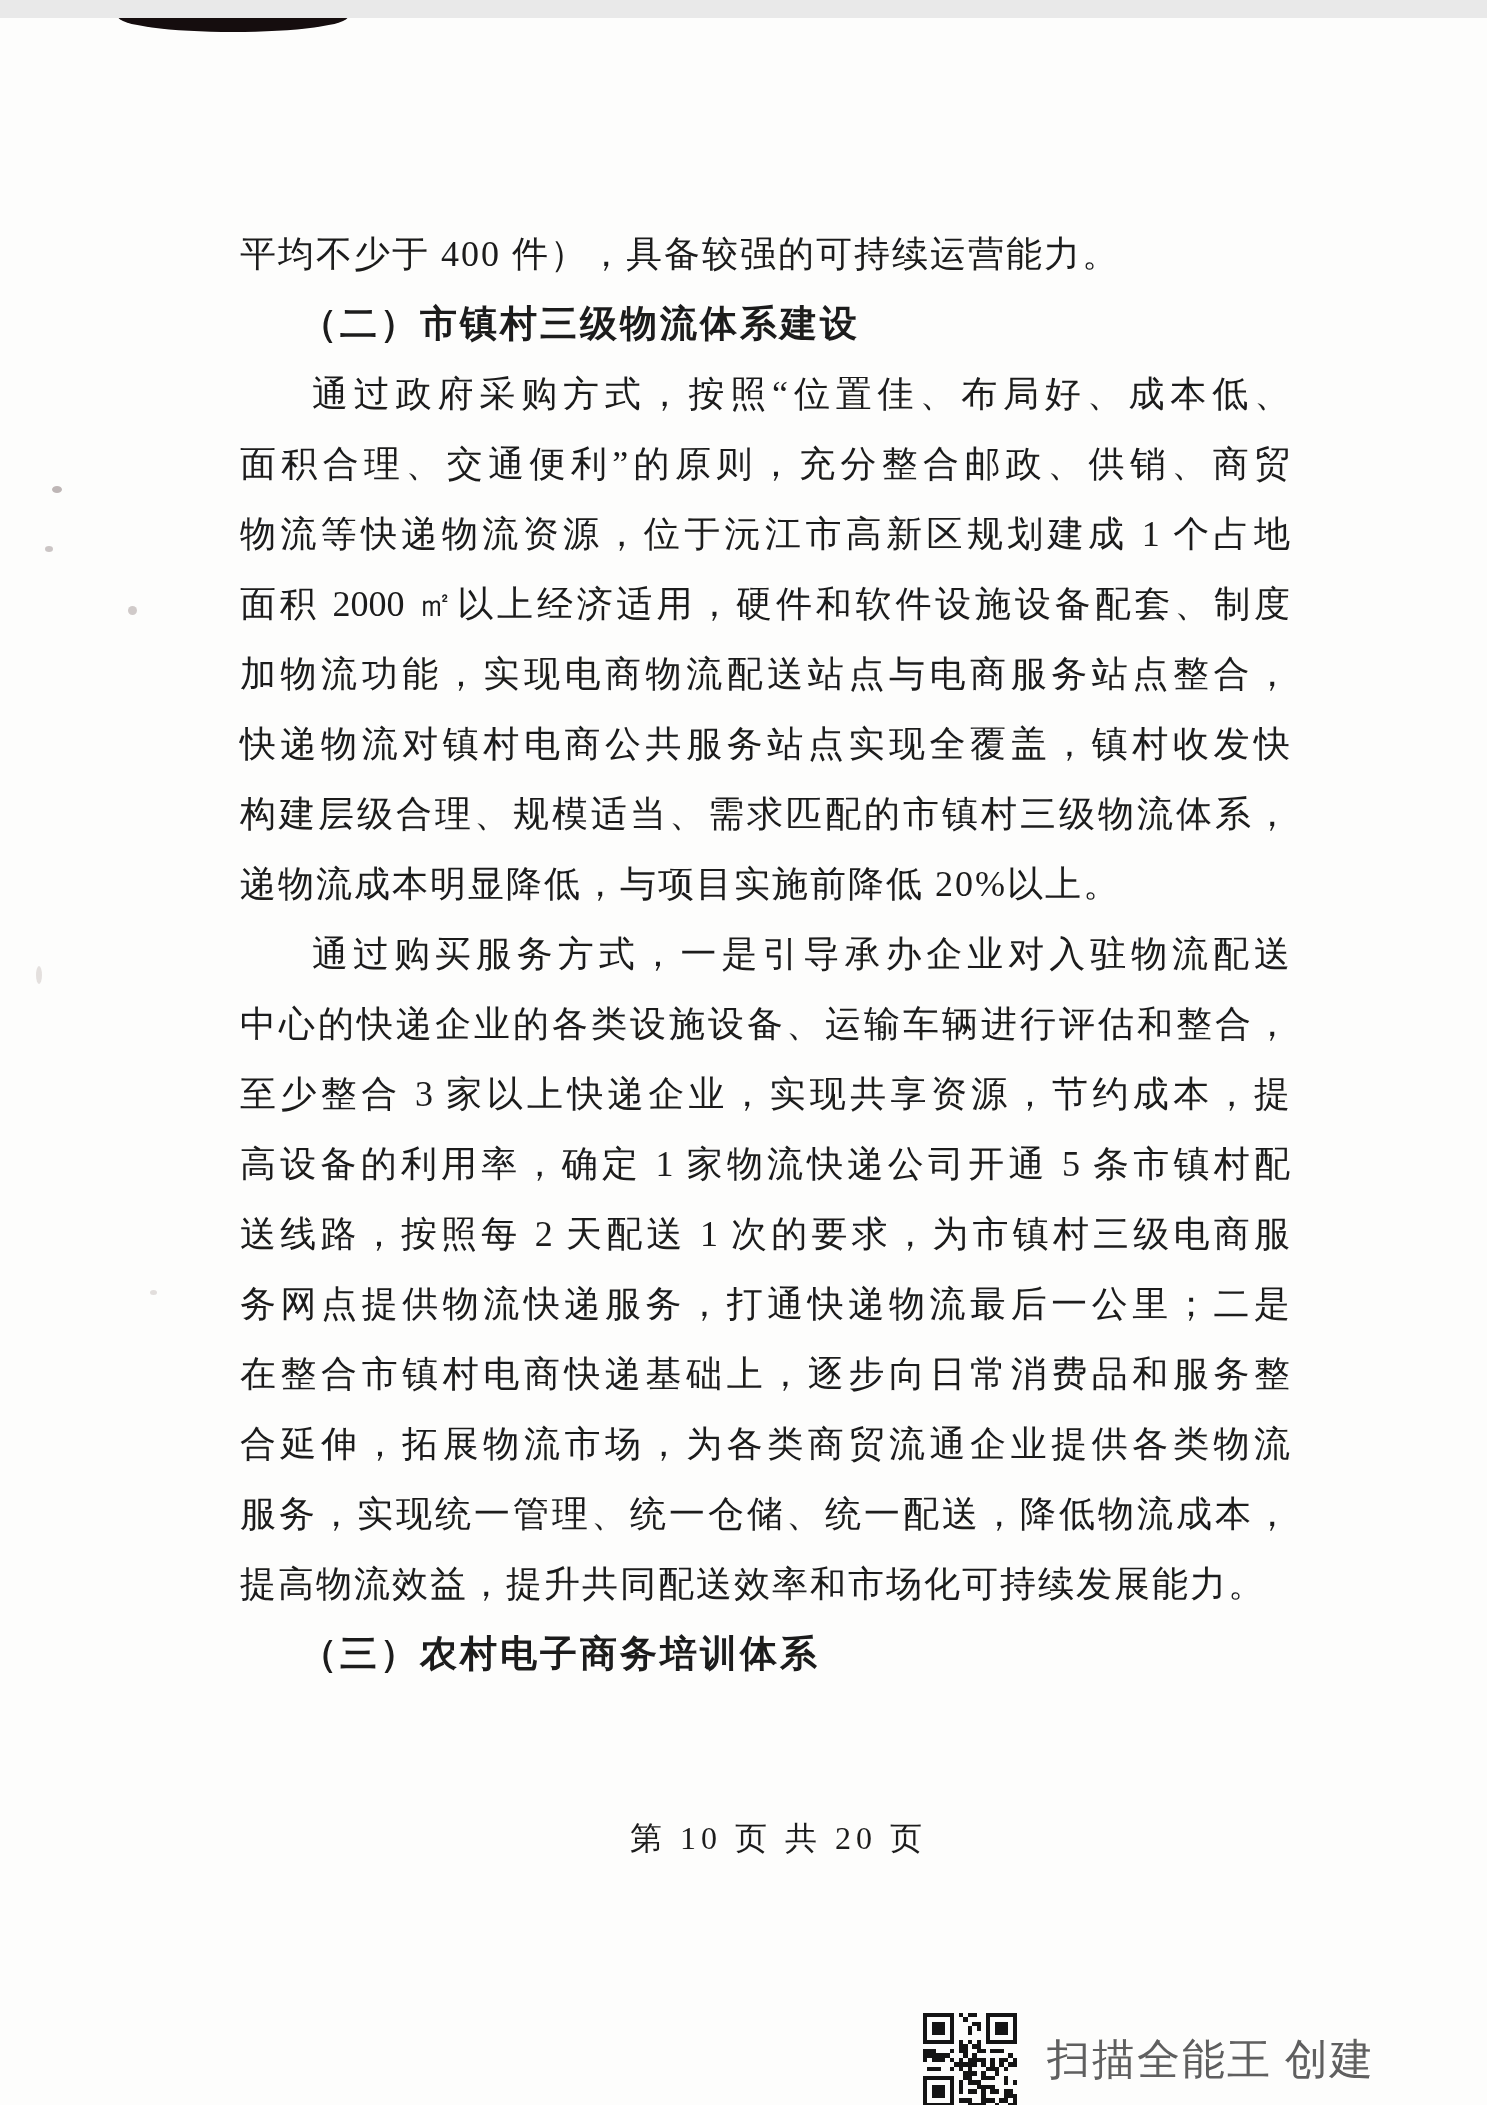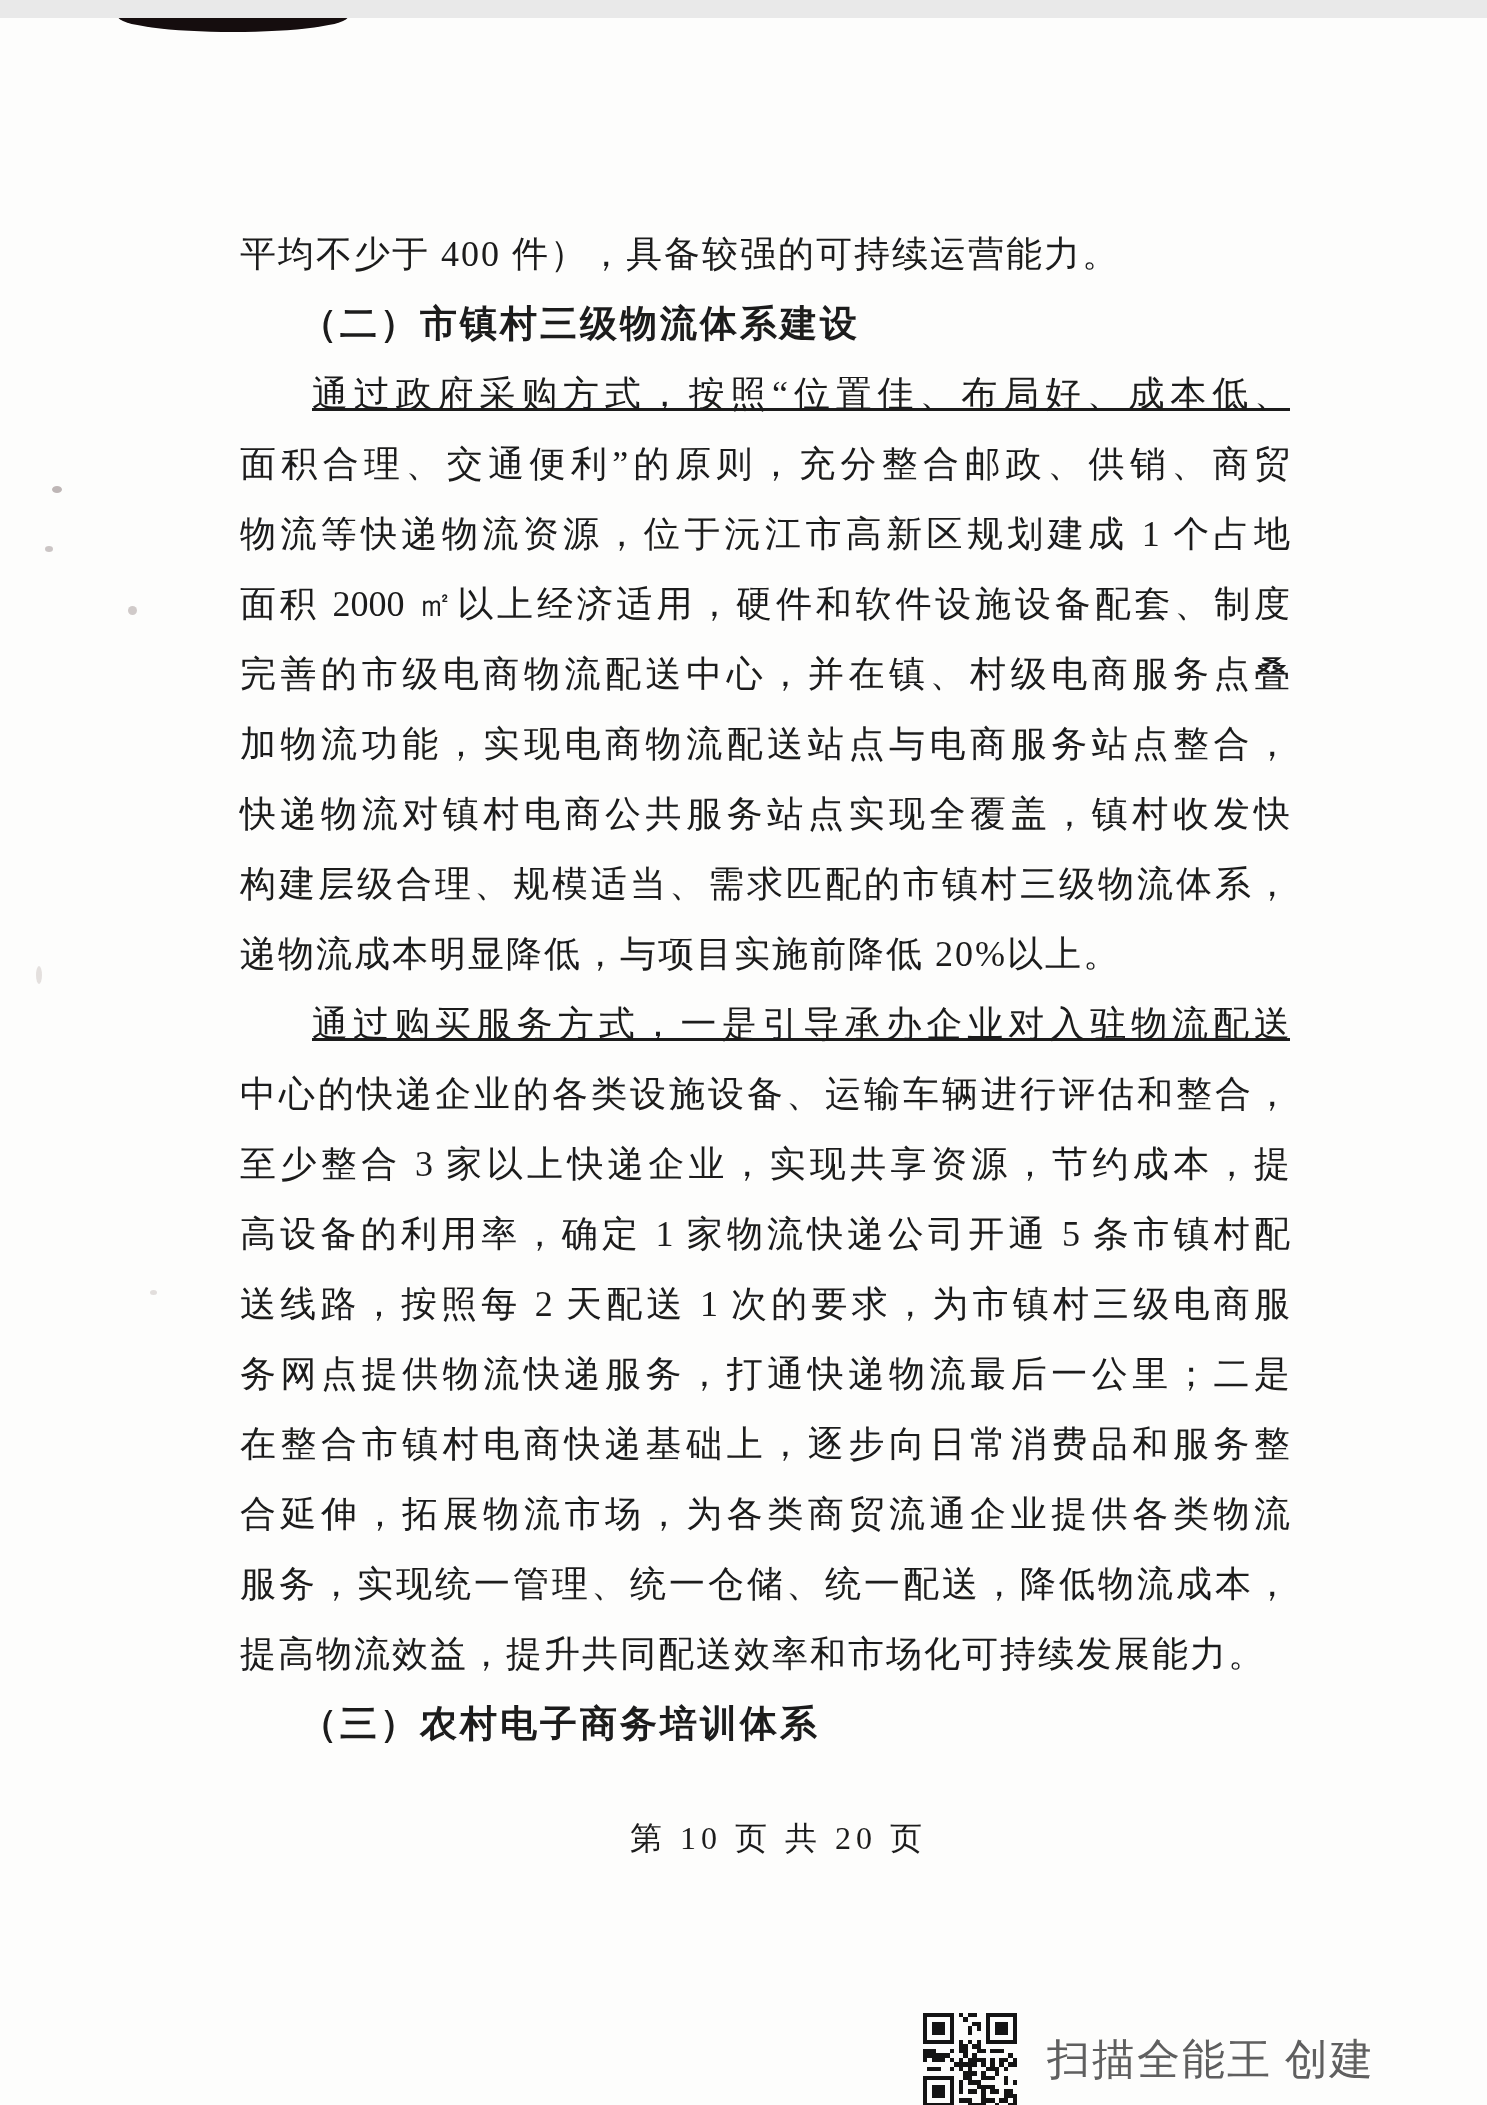--- a/index.html
+++ b/index.html
@@ -29,21 +29,21 @@
     height:70px;
     text-align:justify;
     text-justify:inter-ideograph;
     letter-spacing:2px;
     white-space:pre-wrap;
   }
   .line.fill{
     text-align-last:justify;
     letter-spacing:0;
   }
-  .line.indent{ text-indent:72px;text-decoration:underline; }
+  .line.indent{ text-indent:72px; }
   .line.heading{
     font-weight:bold;
     margin-left:60px;
     font-size:37px;
     letter-spacing:3px;
     text-align:left;
     text-align-last:auto;
   }
   .footer{
     position:absolute;
@@ -102,21 +102,20 @@
   <div class="speck s4"></div>
   <div class="speck s5"></div>
 
   <main class="doc-body">
       <div class="line">平均不少于 400 件），具备较强的可持续运营能力。</div>
       <div class="line heading">（二）市镇村三级物流体系建设</div>
       <div class="line fill indent">通过政府采购方式，按照“位置佳、布局好、成本低、</div>
       <div class="line fill">面积合理、交通便利”的原则，充分整合邮政、供销、商贸</div>
       <div class="line fill">物流等快递物流资源，位于沅江市高新区规划建成 1 个占地</div>
       <div class="line fill">面积 2000 ㎡以上经济适用，硬件和软件设施设备配套、制度</div>
-      <div class="line fill">完善的市级电商物流配送中心，并在镇、村级电商服务点叠</div>
       <div class="line fill">加物流功能，实现电商物流配送站点与电商服务站点整合，</div>
       <div class="line fill">快递物流对镇村电商公共服务站点实现全覆盖，镇村收发快</div>
       <div class="line fill">构建层级合理、规模适当、需求匹配的市镇村三级物流体系，</div>
       <div class="line">递物流成本明显降低，与项目实施前降低 20%以上。</div>
       <div class="line fill indent">通过购买服务方式，一是引导承办企业对入驻物流配送</div>
       <div class="line fill">中心的快递企业的各类设施设备、运输车辆进行评估和整合，</div>
       <div class="line fill">至少整合 3 家以上快递企业，实现共享资源，节约成本，提</div>
       <div class="line fill">高设备的利用率，确定 1 家物流快递公司开通 5 条市镇村配</div>
       <div class="line fill">送线路，按照每 2 天配送 1 次的要求，为市镇村三级电商服</div>
       <div class="line fill">务网点提供物流快递服务，打通快递物流最后一公里；二是</div>

